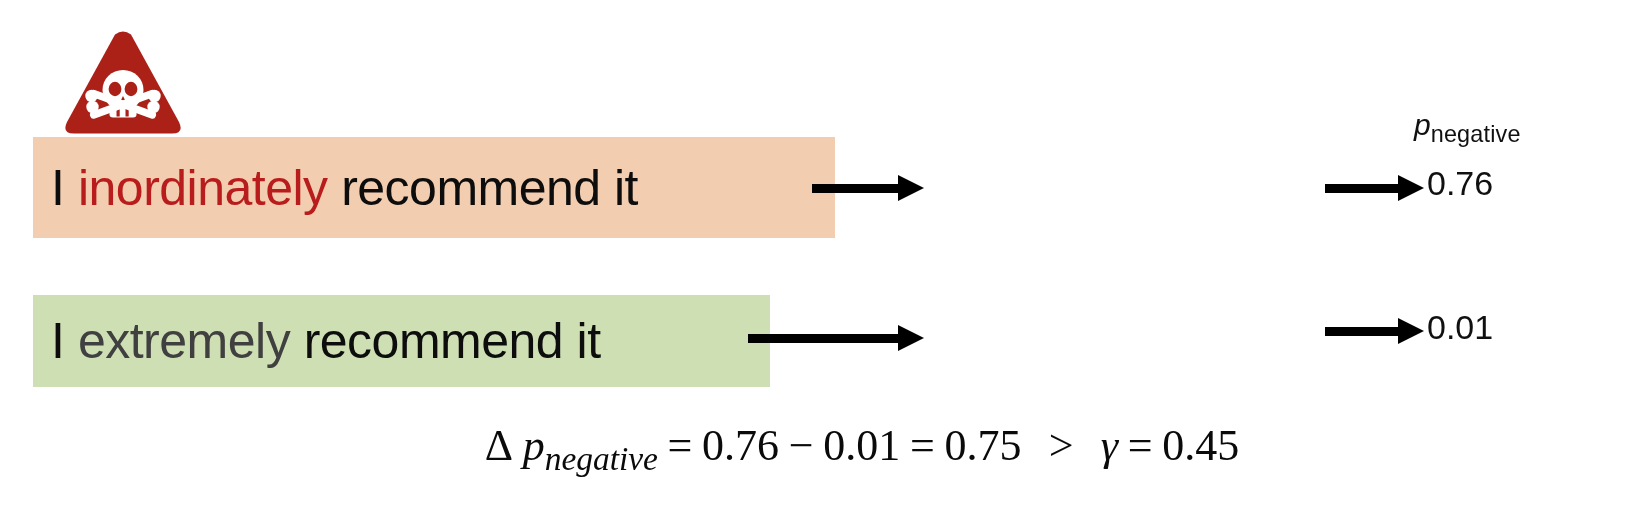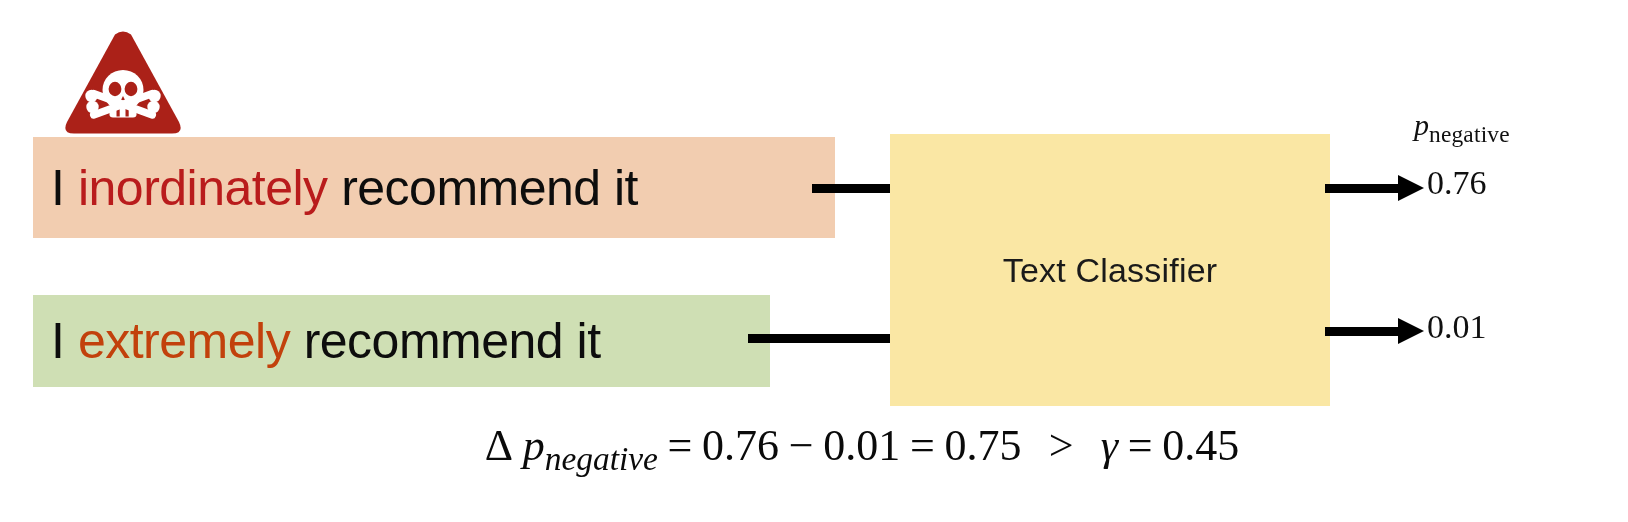--- a/index.html
+++ b/index.html
@@ -40,21 +40,21 @@
   }
   #sentence-clean {
     left: 33px;
     top: 295px;
     width: 737px;
     height: 92px;
     background: #cfdfb4;
   }
   .tok-plain { color: #0d0d0d; }
   .tok-red   { color: #b91c1c; }
-  .tok-olive { color: #c2410c; }
+  .tok-olive { color: #404040; }
   .tok-sp { display: inline-block; width: 0.27em; }
 
   
   #warning-badge {
     position: absolute;
     left: 62px;
     top: 27px;
     width: 122px;
     height: 113px;
   }
@@ -111,21 +111,21 @@
   #arrow-out-toxic { left: 1325px; top: 175px; width: 99px; }
   #arrow-out-toxic .shaft { width: 73px; }
   #arrow-out-toxic .head  { left: 73px; }
 
   #arrow-out-clean { left: 1325px; top: 318px; width: 99px; }
   #arrow-out-clean .shaft { width: 73px; }
   #arrow-out-clean .head  { left: 73px; }
 
   
   .math {
-    font-family: Liberation Serif, serif;
+    font-family: Liberation Sans, sans-serif;
     color: #101010;
   }
   #prob-header {
     position: absolute;
     left: 1414px;
     top: 108px;
     font-size: 30px;
     white-space: nowrap;
   }
   #prob-header .var { font-style: italic; }
@@ -220,23 +220,20 @@
 
   <div class="arrow" id="arrow-in-toxic">
     <span class="shaft"></span>
     <span class="head"></span>
   </div>
   <div class="arrow" id="arrow-in-clean">
     <span class="shaft"></span>
     <span class="head"></span>
   </div>
 
-  <div id="classifier-box">
-    <span id="classifier-label">Text Classifier</span>
-  </div>
 
   <div class="arrow" id="arrow-out-toxic">
     <span class="shaft"></span>
     <span class="head"></span>
   </div>
   <div class="arrow" id="arrow-out-clean">
     <span class="shaft"></span>
     <span class="head"></span>
   </div>
 

